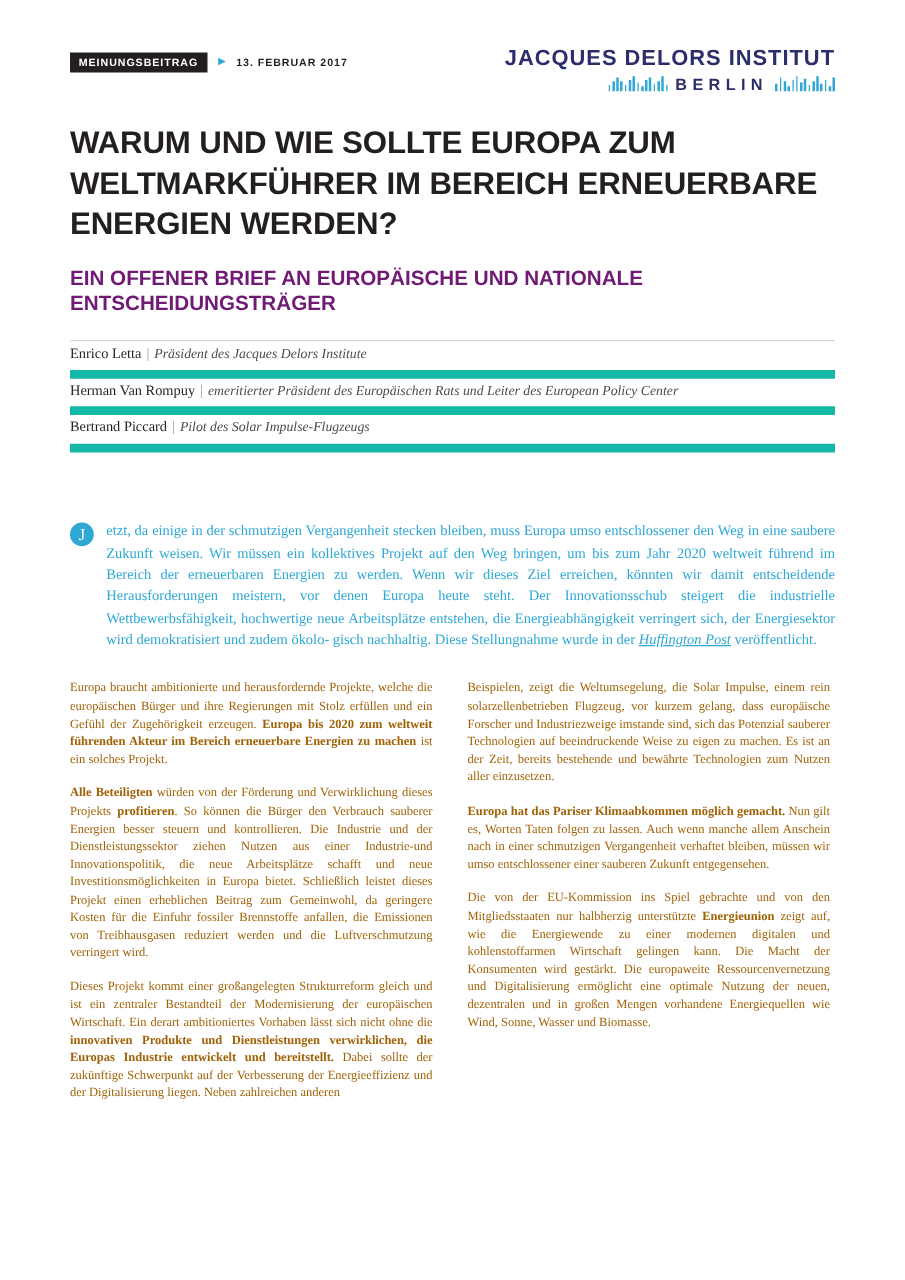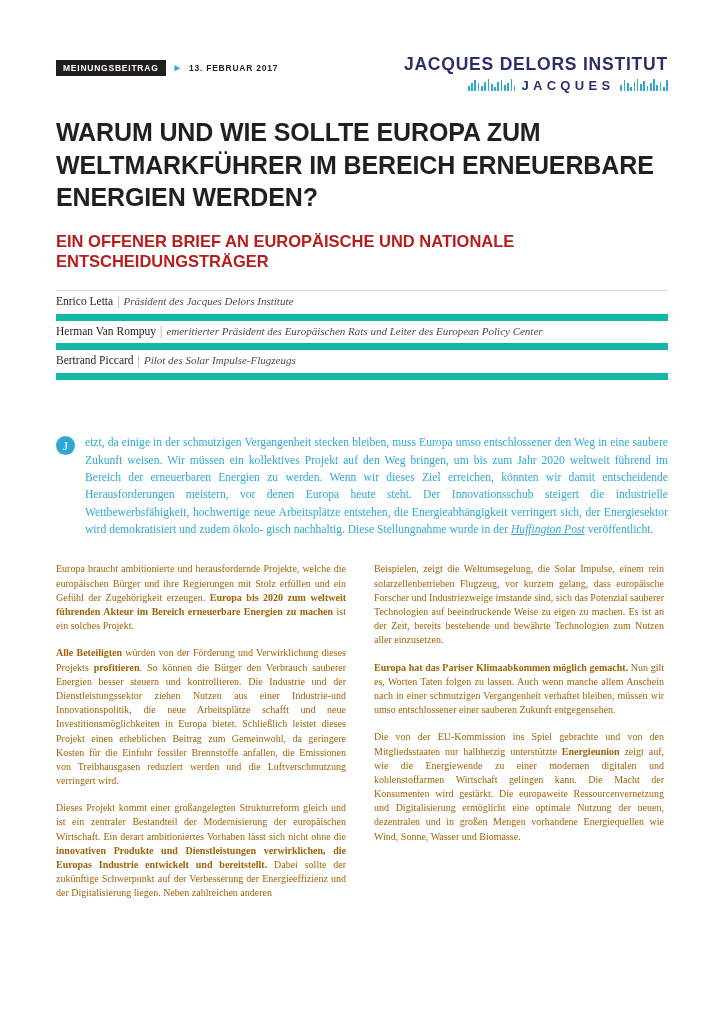--- a/index.html
+++ b/index.html
@@ -10,21 +10,21 @@
     width: 724px;
     height: 1024px;
     background: #ffffff;
     font-family: "Liberation Serif", serif;
     color: #231f20;
     position: relative;
     overflow: hidden;
   }
   .page {
     position: absolute;
-    left: 0; top: 18px;
+    left: 0; top: 0;
     width: 724px;
     height: 748px;
     box-sizing: border-box;
     padding: 38px 56px 0 56px;
   }
 
   
   .header-row {
     display: flex;
     align-items: flex-start;
@@ -112,21 +112,21 @@
     letter-spacing: -0.005em;
     color: #231f20;
     max-width: 600px;
   }
   .subtitle {
     margin-top: 17px;
     font-family: "Liberation Sans", sans-serif;
     font-weight: bold;
     font-size: 16.5px;
     line-height: 1.25;
-    color: #b91c1c;
+    color: #701a75;
   }
 
   
   .authors {
     margin-top: 18px;
   }
   .author {
     font-family: "Liberation Serif", serif;
     font-size: 11.5px;
     color: #3b3b3b;
@@ -225,21 +225,21 @@
           <span style="height:12px"></span>
             <span style="height:7px"></span>
             <span style="height:4px"></span>
           <span style="height:9px"></span>
             <span style="height:11px"></span>
             <span style="height:6px"></span>
           <span style="height:8px"></span>
             <span style="height:12px"></span>
             <span style="height:5px"></span>
         </span>
-        <span class="logo-berlin">JACQUES</span>
+        <span class="logo-berlin">BERLIN</span>
         <span class="logo-bars">
           <span style="height:6px"></span>
             <span style="height:11px"></span>
             <span style="height:8px"></span>
           <span style="height:4px"></span>
             <span style="height:9px"></span>
             <span style="height:12px"></span>
           <span style="height:7px"></span>
             <span style="height:10px"></span>
             <span style="height:5px"></span>

